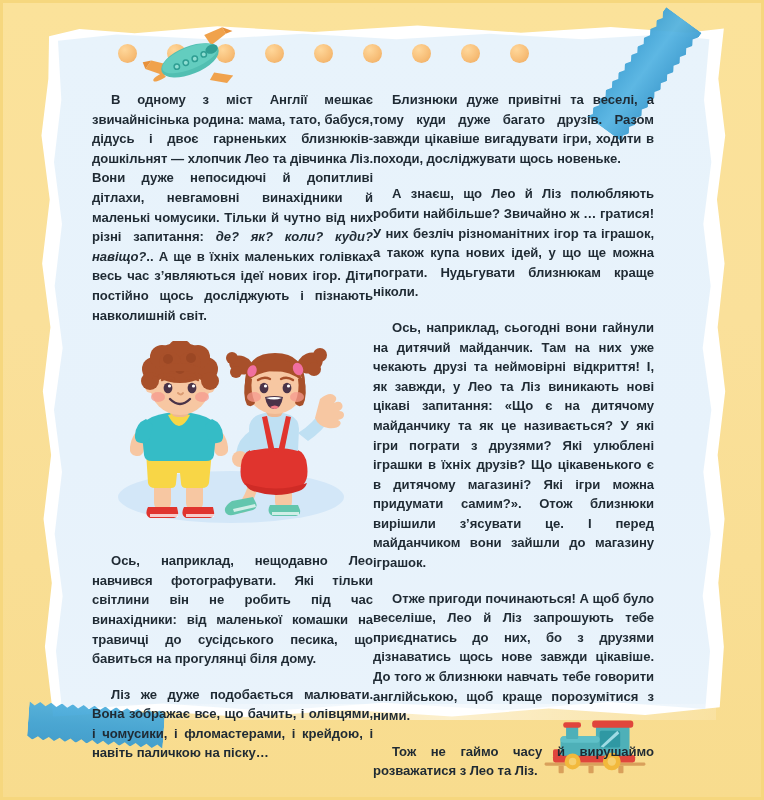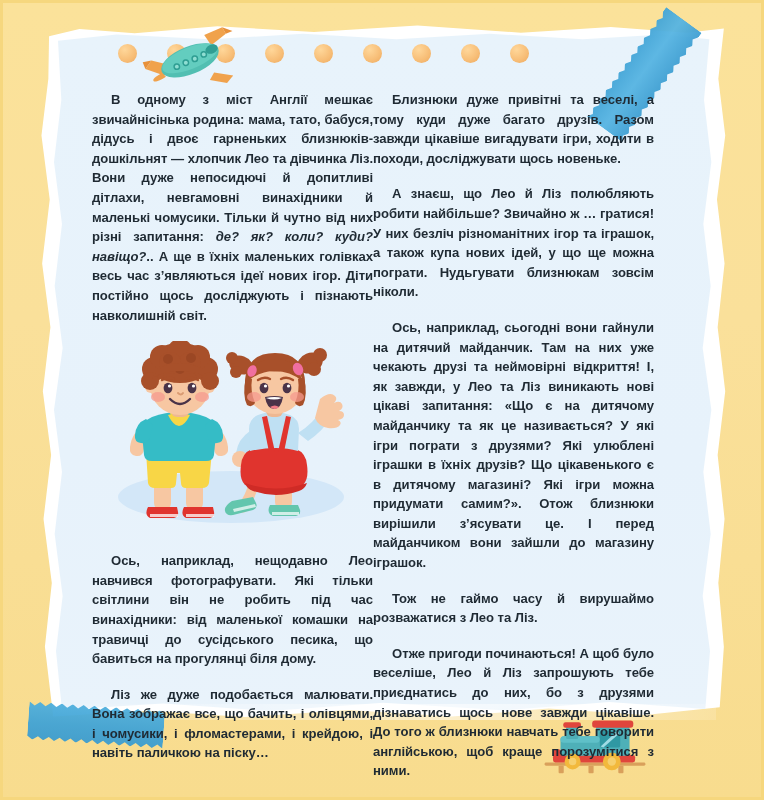--- a/index.html
+++ b/index.html
@@ -434,27 +434,27 @@
       <p class="para">
         <span>Ліз же дуже подобається малювати. Вона зображає все, що бачить, і олівцями, і чомусики, і фломастерами, і крейдою, і навіть паличкою на піску…</span>
       </p>
     </div>
 
     <div class="col">
       <p class="para">
         <span>Близнюки дуже привітні та веселі, а тому куди дуже багато друзів. Разом завжди цікавіше вигадувати ігри, ходити в походи, досліджувати щось новеньке.</span>
       </p>
       <p class="para">
-        <span>А знаєш, що Лео й Ліз полюбляють робити найбільше? Звичайно ж … гратися! У них безліч різноманітних ігор та іграшок, а також купа нових ідей, у що ще можна пограти. Нудьгувати близнюкам  зовсім ніколи.</span>
+        <span>А знаєш, що Лео й Ліз полюбляють робити найбільше? Звичайно ж … гратися! У них безліч різноманітних ігор та іграшок, а також купа нових ідей, у що ще можна пограти. Нудьгувати близнюкам  краще ніколи.</span>
       </p>
       <p class="para">
         <span>Ось, наприклад, сьогодні вони гайнули на дитячий майданчик. Там на них уже чекають друзі та неймовірні відкриття! І, як завжди, у Лео та Ліз виникають нові цікаві запитання: «Що є на дитячому майданчику та як це називається? У які ігри пограти з друзями? Які улюблені іграшки в їхніх друзів? Що цікавенького є в дитячому магазині? Які ігри можна придумати самим?». Отож близнюки вирішили з’ясувати це. І перед майданчиком вони зайшли до  магазину іграшок.</span>
       </p>
       <p class="para">
+        <span>Отже пригоди починаються! А щоб було веселіше, Лео й Ліз запрошують тебе приєднатись до них, бо з друзями дізнаватись щось нове завжди цікавіше. До того ж близнюки навчать тебе говорити англійською, щоб краще порозумітися з ними.</span>
+      </p>
+      <p class="para">
         <span>Тож не гаймо часу й вирушаймо розважатися з Лео та Ліз.</span>
-      </p>
-      <p class="para">
-        <span>Отже пригоди починаються! А щоб було веселіше, Лео й Ліз запрошують тебе приєднатись до них, бо з друзями дізнаватись щось нове завжди цікавіше. До того ж близнюки навчать тебе говорити англійською, щоб краще порозумітися з ними.</span>
       </p>
     </div>
 
   </div>
 </div>
 
 </body></html>

